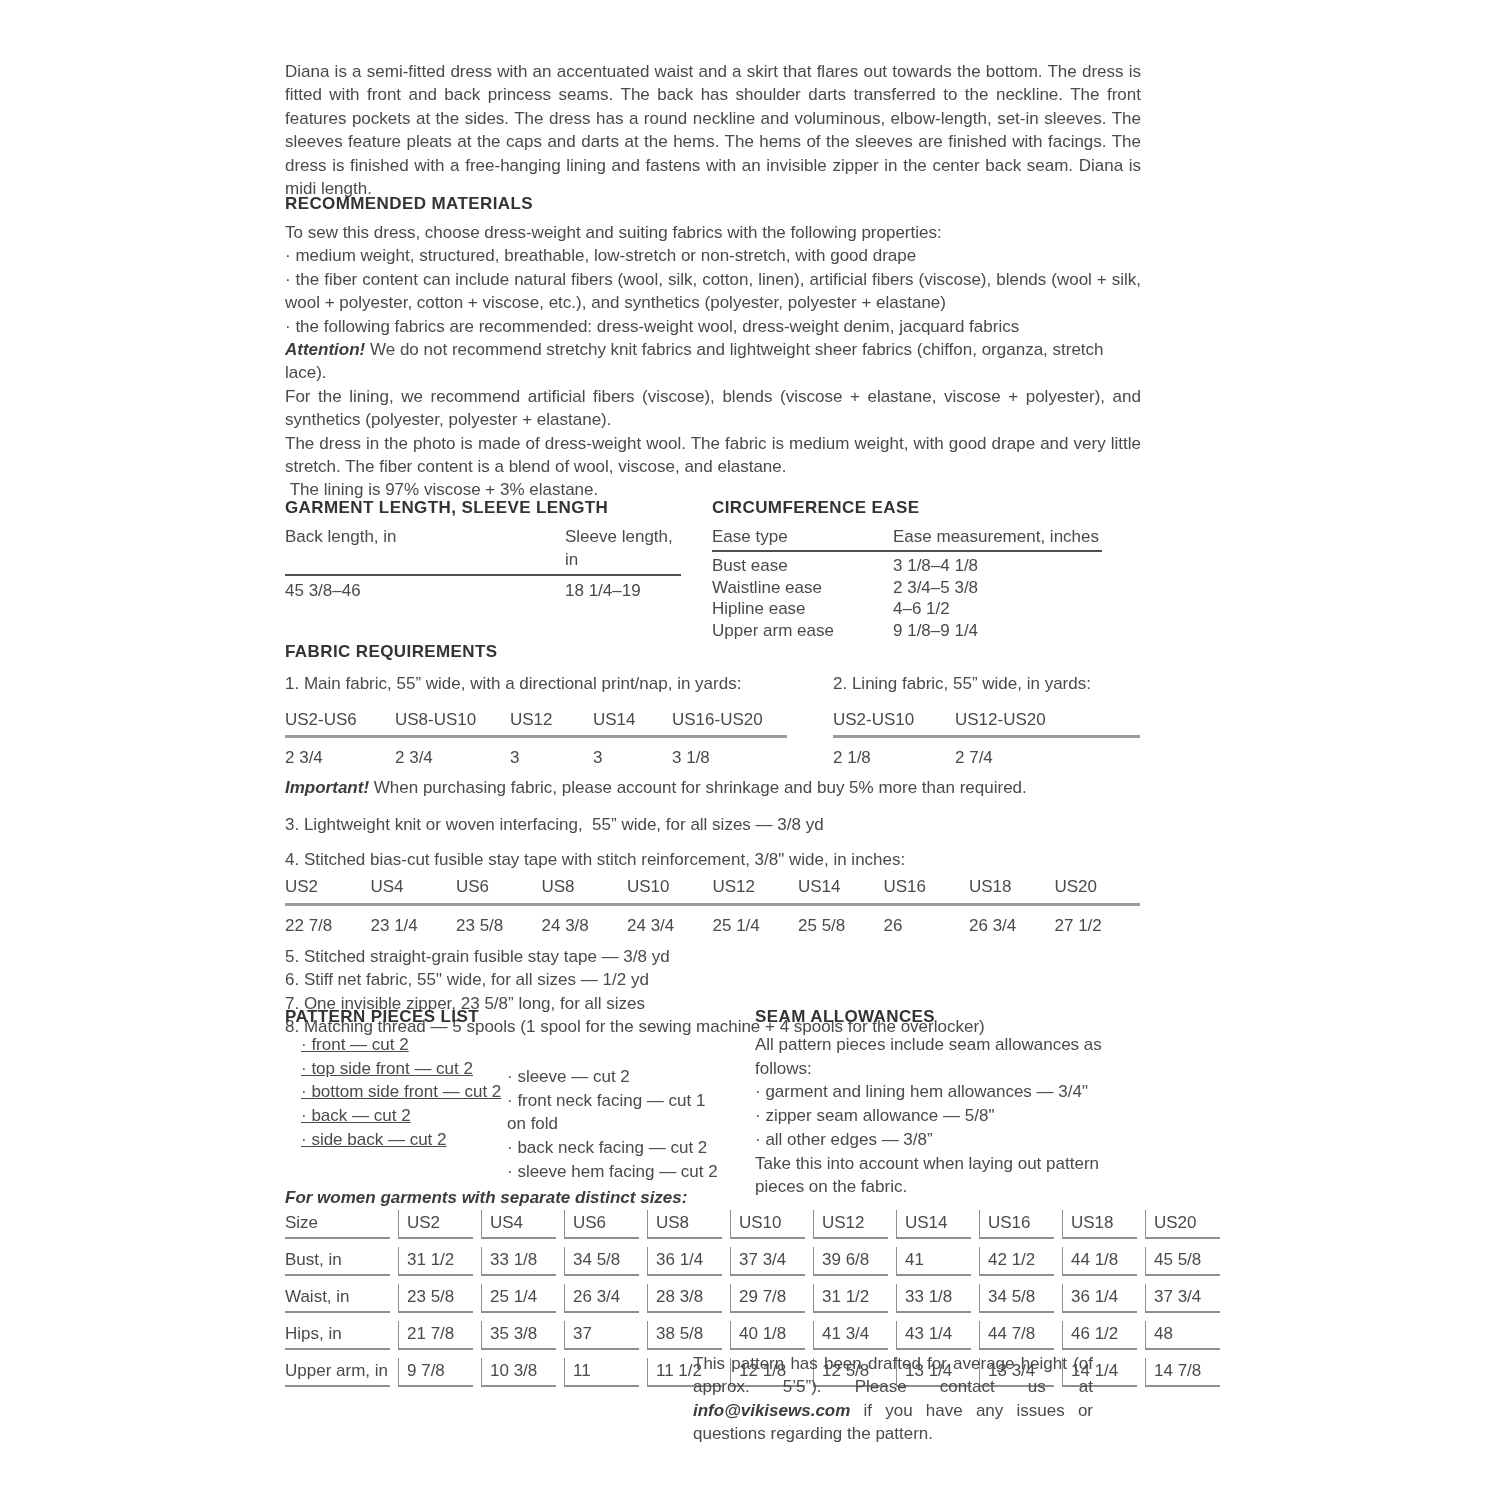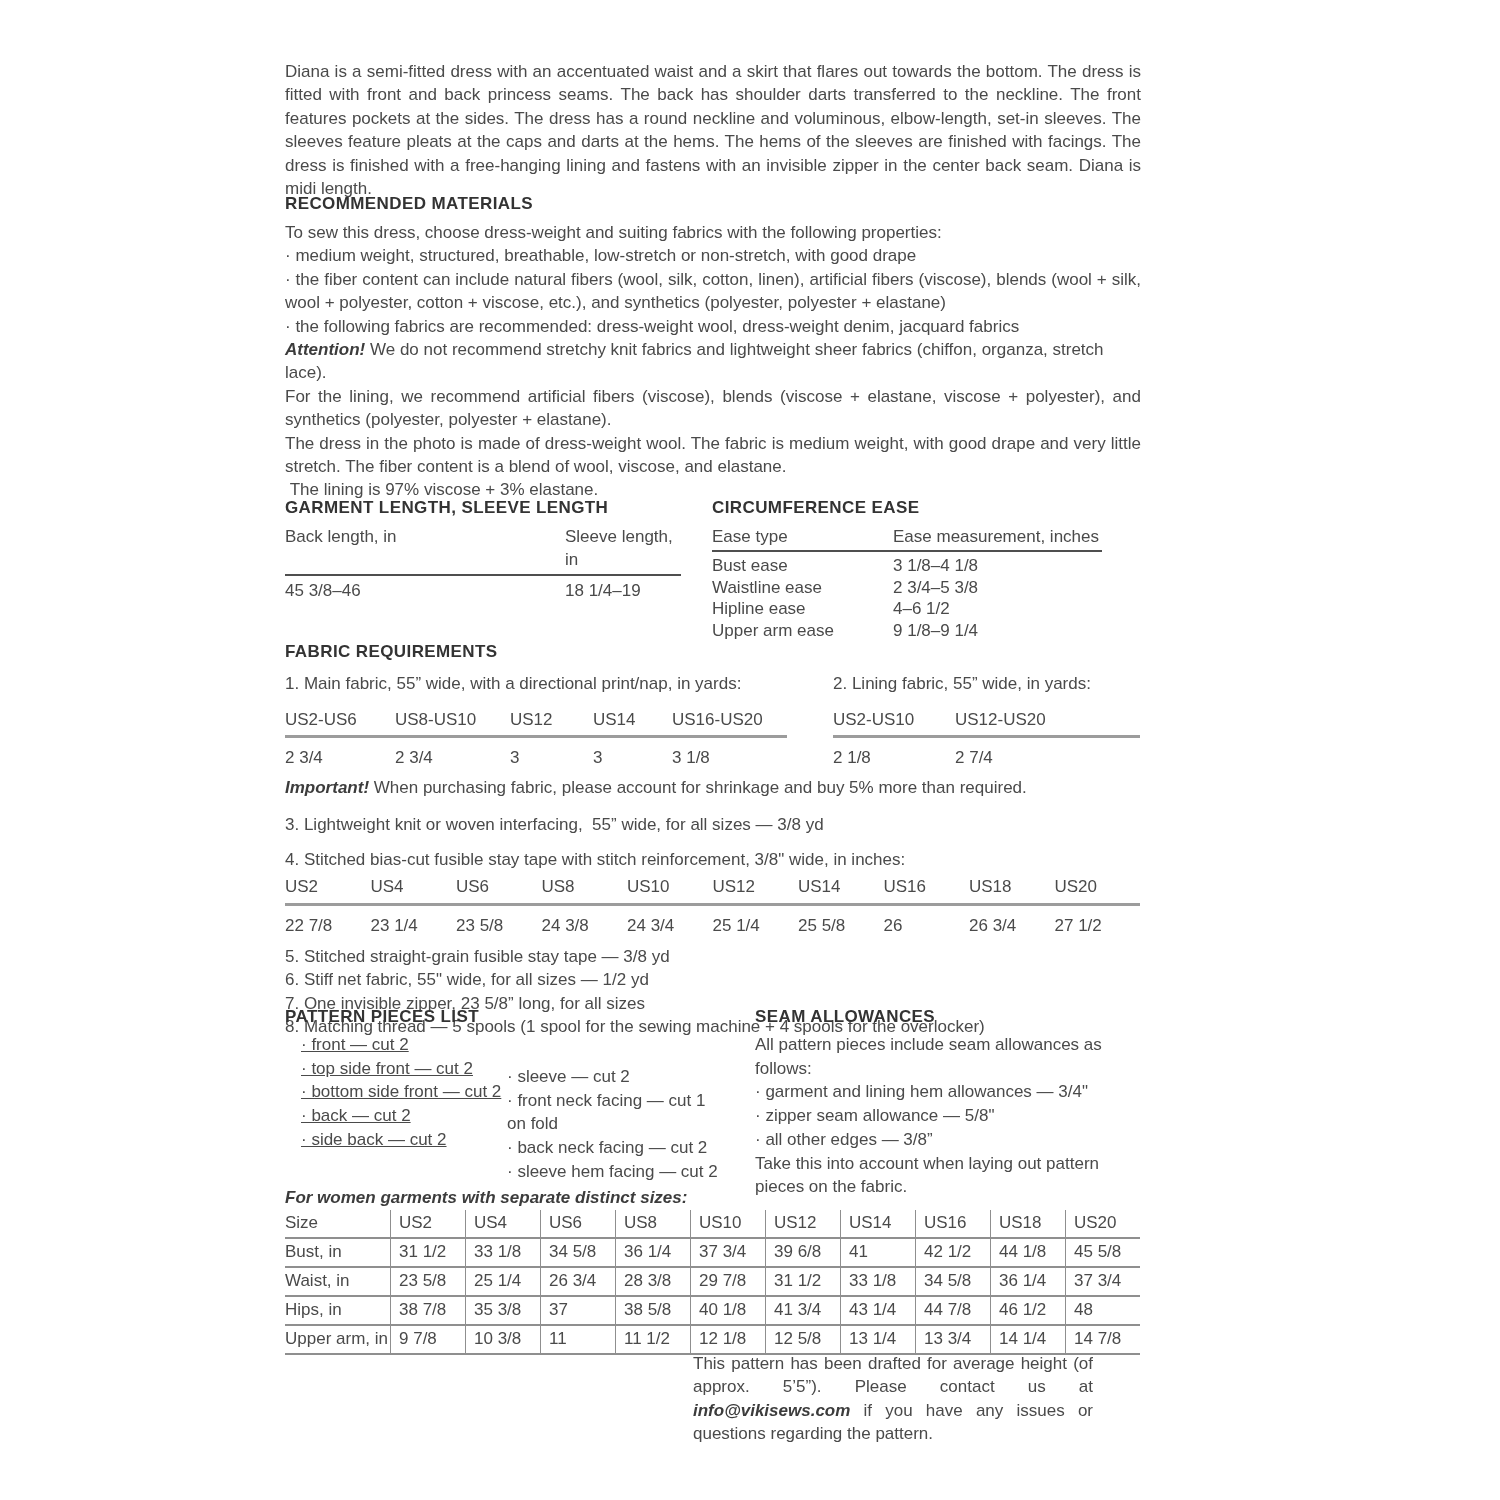--- a/index.html
+++ b/index.html
@@ -57,21 +57,21 @@
   #pieces-seam{left:285px;top:1005px;width:856px;height:175px;}
   .pp-col1{position:absolute;left:16px;top:28px;width:222px;line-height:23.7px;text-decoration:underline;}
   .pp-col2{position:absolute;left:222px;top:28px;width:240px;line-height:23.7px;margin-top:32px;}
   #seam-block{position:absolute;left:470px;top:0;width:386px;}
   #seam-block .bl{line-height:23.7px;}
   #seam-block h2{margin-bottom:4px;}
   #pieces-seam h2{margin-bottom:4px;}
 
   #size-note{left:285px;top:1186px;width:856px;font-weight:700;font-style:italic;color:#3c3c3c;}
   #size-table{left:285px;top:1210px;width:856px;
-    display:grid;grid-template-columns:105px repeat(10,75px);}
+    display:grid;grid-template-columns:105px repeat(10,75px);gap:8px;}
   .sz-c{
     border-bottom:2px solid #8f8f8f;
     padding:1px 0 2px 8px;height:24px;line-height:24px;
     white-space:nowrap;overflow:hidden;
   }
   .sz-c.rowhead{padding-left:0;}
   .sz-c.vline{border-left:1px solid #8f8f8f;}
 
   #footer{left:693px;top:1352px;width:400px;text-align:justify;}
 </style>
@@ -262,21 +262,21 @@
   <div class="sz-c vline">26 3/4</div>
   <div class="sz-c vline">28 3/8</div>
   <div class="sz-c vline">29 7/8</div>
   <div class="sz-c vline">31 1/2</div>
   <div class="sz-c vline">33 1/8</div>
   <div class="sz-c vline">34 5/8</div>
   <div class="sz-c vline">36 1/4</div>
   <div class="sz-c vline">37 3/4</div>
 
   <div class="sz-c rowhead">Hips, in</div>
-  <div class="sz-c vline">38 7/8</div>
+  <div class="sz-c vline">21 7/8</div>
   <div class="sz-c vline">35 3/8</div>
   <div class="sz-c vline">37</div>
   <div class="sz-c vline">38 5/8</div>
   <div class="sz-c vline">40 1/8</div>
   <div class="sz-c vline">41 3/4</div>
   <div class="sz-c vline">43 1/4</div>
   <div class="sz-c vline">44 7/8</div>
   <div class="sz-c vline">46 1/2</div>
   <div class="sz-c vline">48</div>
 

